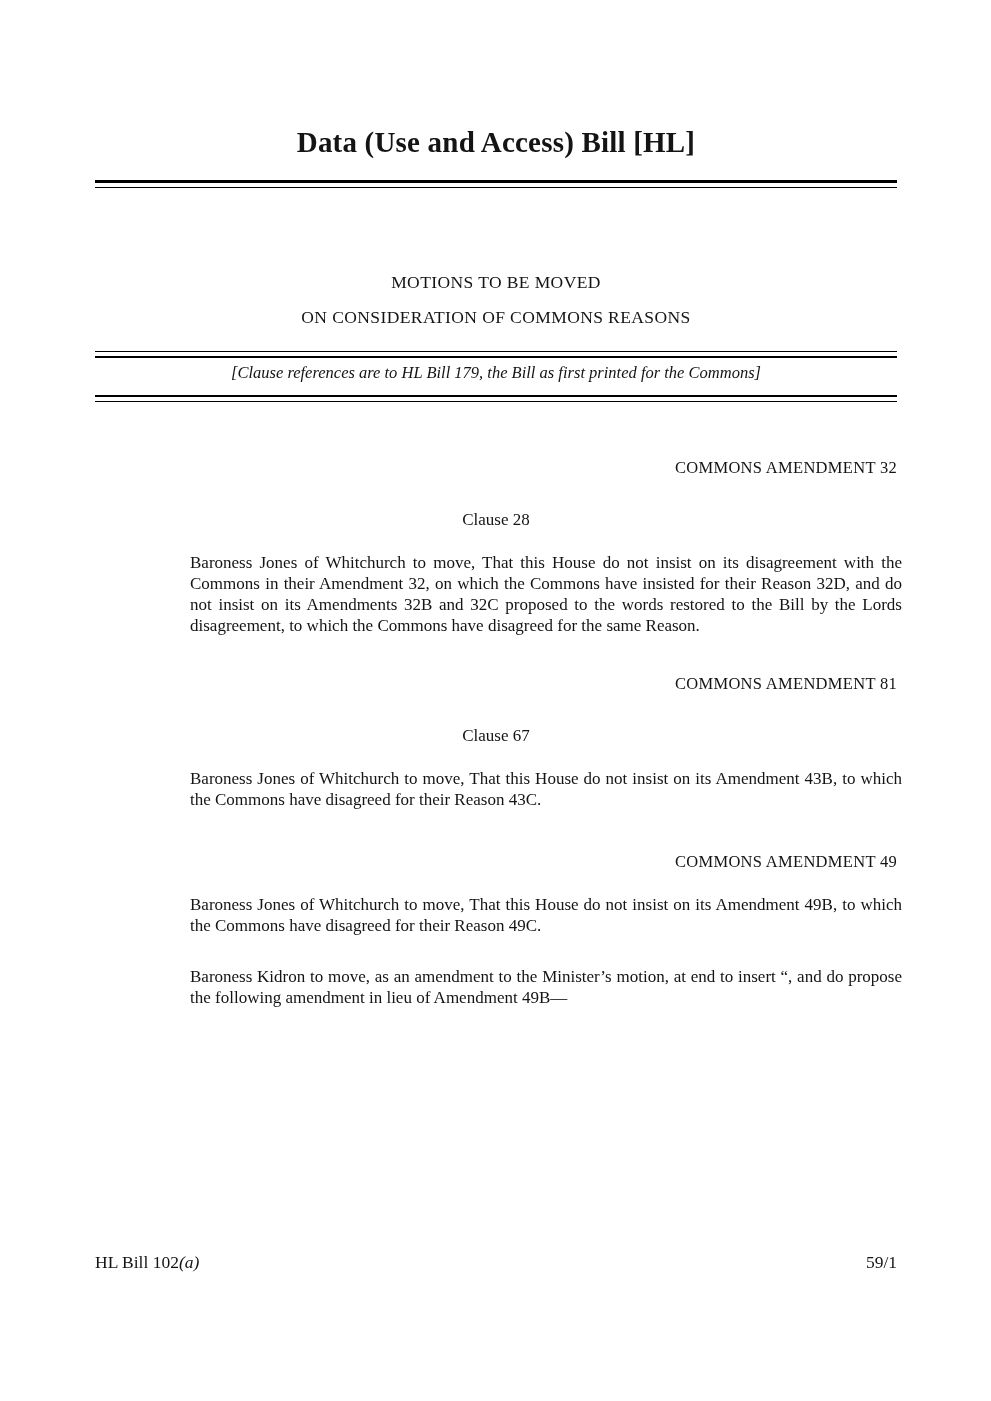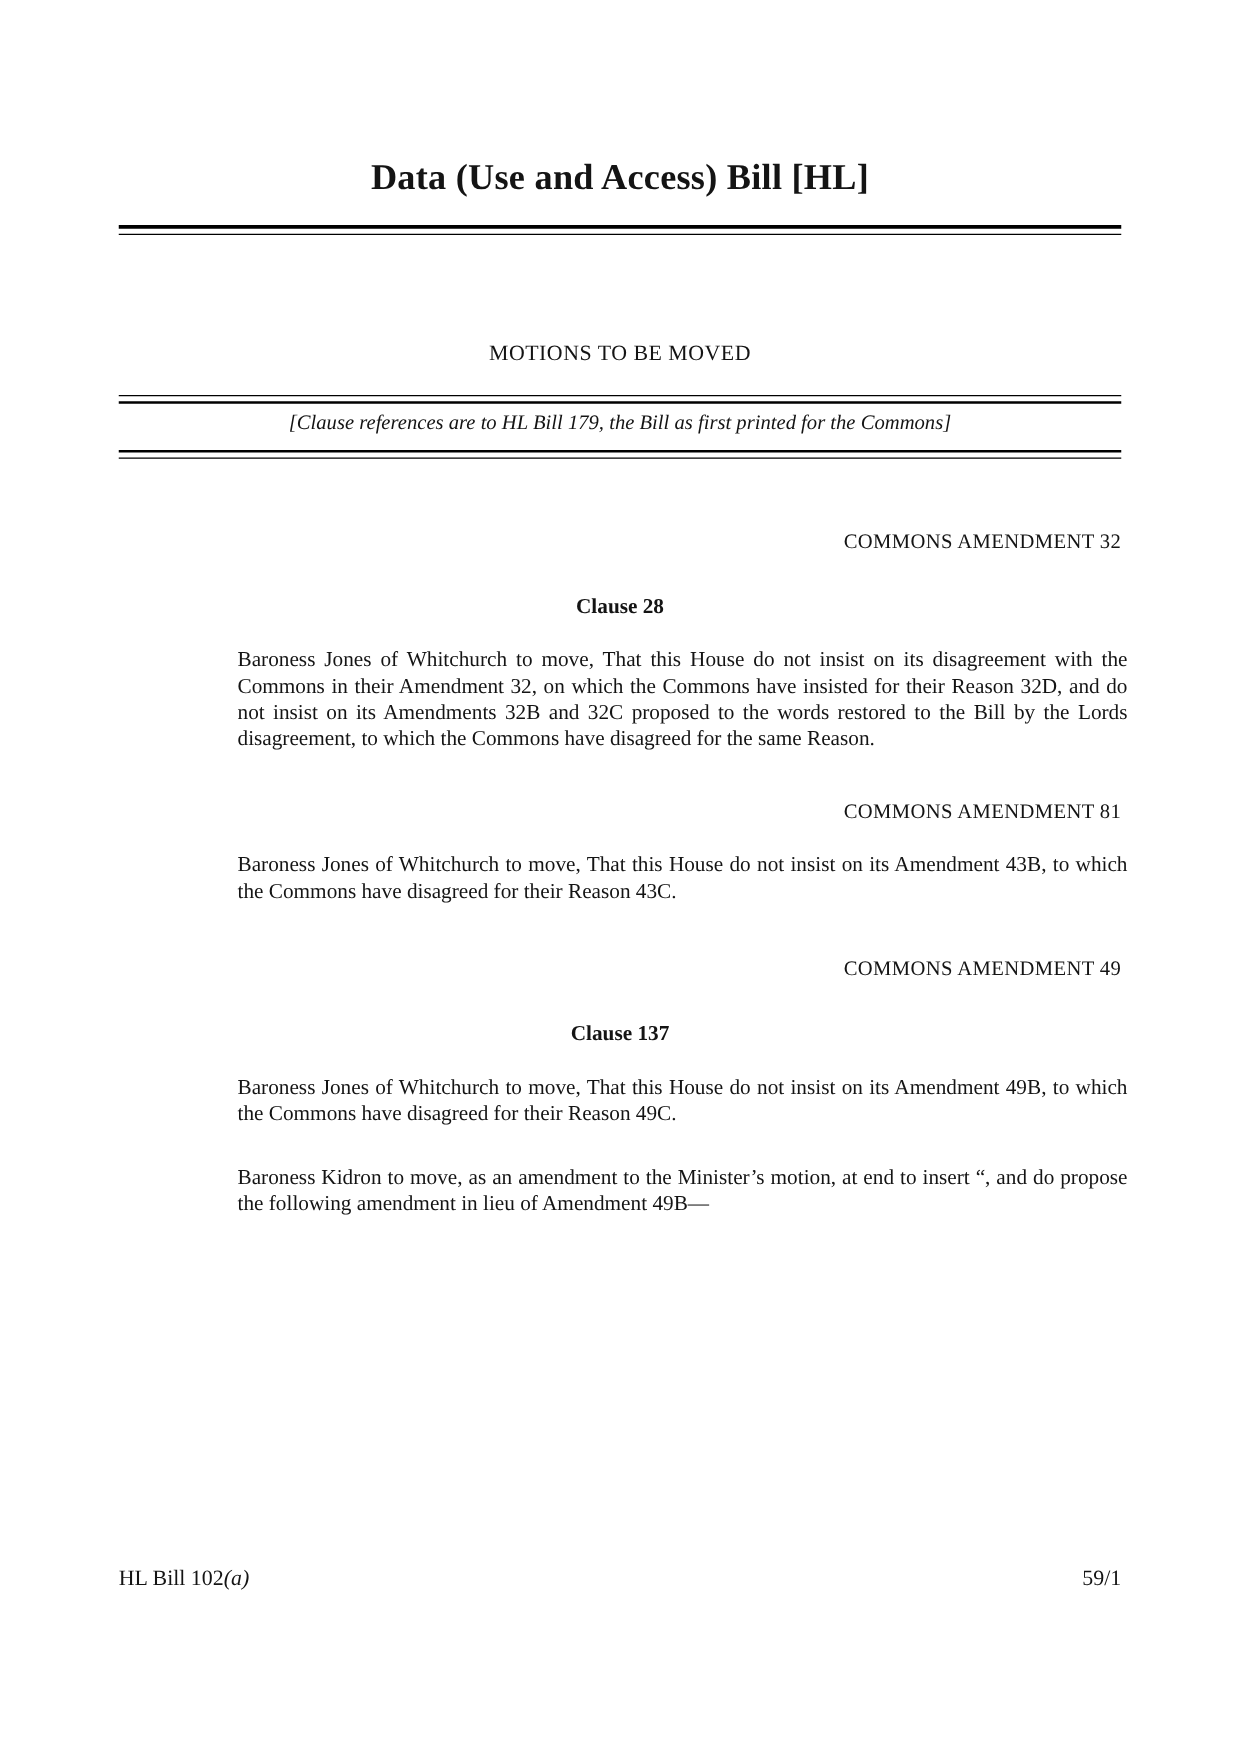--- a/index.html
+++ b/index.html
@@ -68,21 +68,21 @@
     font-size: 16.5px;
     letter-spacing: 0.3px;
   }
   .mt-first   { margin-top: 56px; }
   .mt-section { margin-top: 38px; }
   .mt-section-3 { margin-top: 42px; }
 
   .clause {
     margin-top: 32px;
     text-align: center;
-    font-weight: bold;
+    font-weight: normal;
     font-size: 17px;
   }
 
   .motion {
     margin: 22px 0 0 95px;
     width: 712px;
     font-weight: normal;
     font-size: 17px;
     line-height: 1.24;
     text-align: justify;
@@ -103,36 +103,37 @@
 </style>
 </head>
 <body>
 
 <div class="page">
 
   <h1 class="title">Data (Use and Access) Bill [HL]</h1>
   <div class="rule-title"></div>
 
   <div class="subtitle-1">MOTIONS TO BE MOVED</div>
+  <div class="subtitle-2">ON CONSIDERATION OF COMMONS REASONS</div>
 
   <div class="note-box">
     <div class="rule-thin-thick"></div>
     <div class="note-text">[Clause references are to HL Bill 179, the Bill as first printed for the Commons]</div>
     <div class="rule-thick-thin"></div>
   </div>
 
   <div class="section-heading mt-first">COMMONS AMENDMENT 32</div>
   <div class="clause">Clause 28</div>
   <p class="motion">Baroness Jones of Whitchurch to move, That this House do not insist on its disagreement with the Commons in their Amendment 32, on which the Commons have insisted for their Reason 32D, and do not insist on its Amendments 32B and 32C proposed to the words restored to the Bill by the Lords disagreement, to which the Commons have disagreed for the same Reason.</p>
 
   <div class="section-heading mt-section">COMMONS AMENDMENT 81</div>
+  <div class="clause">Clause 67</div>
   <p class="motion">Baroness Jones of Whitchurch to move, That this House do not insist on its Amendment 43B, to which the Commons have disagreed for their Reason 43C.</p>
 
   <div class="section-heading mt-section-3">COMMONS AMENDMENT 49</div>
-  <div class="clause">Clause 137</div>
   <p class="motion">Baroness Jones of Whitchurch to move, That this House do not insist on its Amendment 49B, to which the Commons have disagreed for their Reason 49C.</p>
   <p class="motion">Baroness Kidron to move, as an amendment to the Minister’s motion, at end to insert “, and do propose the following amendment in lieu of Amendment 49B—</p>
 
 </div>
 
 <div class="footer">
   <div>
     <span>HL Bill 102</span><span class="italic">(a)</span>
   </div>
   <div>59/1</div>

